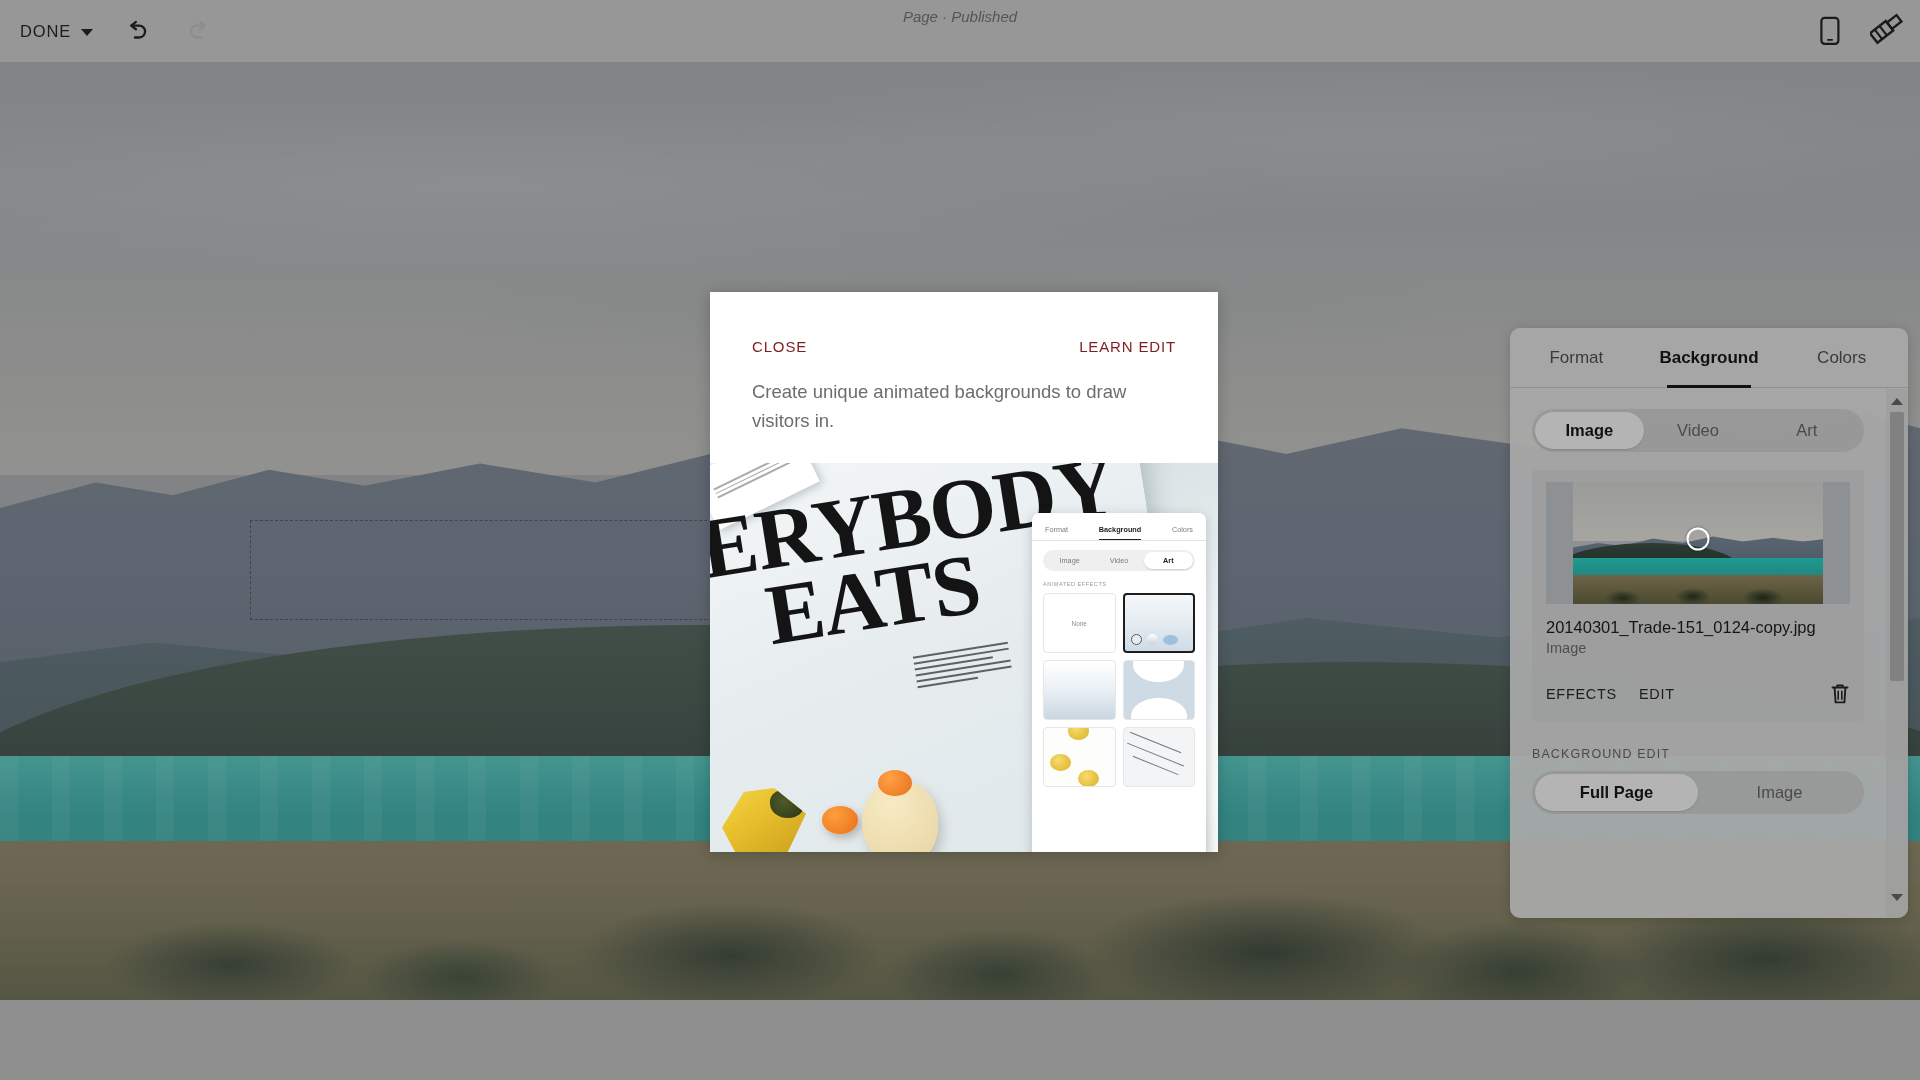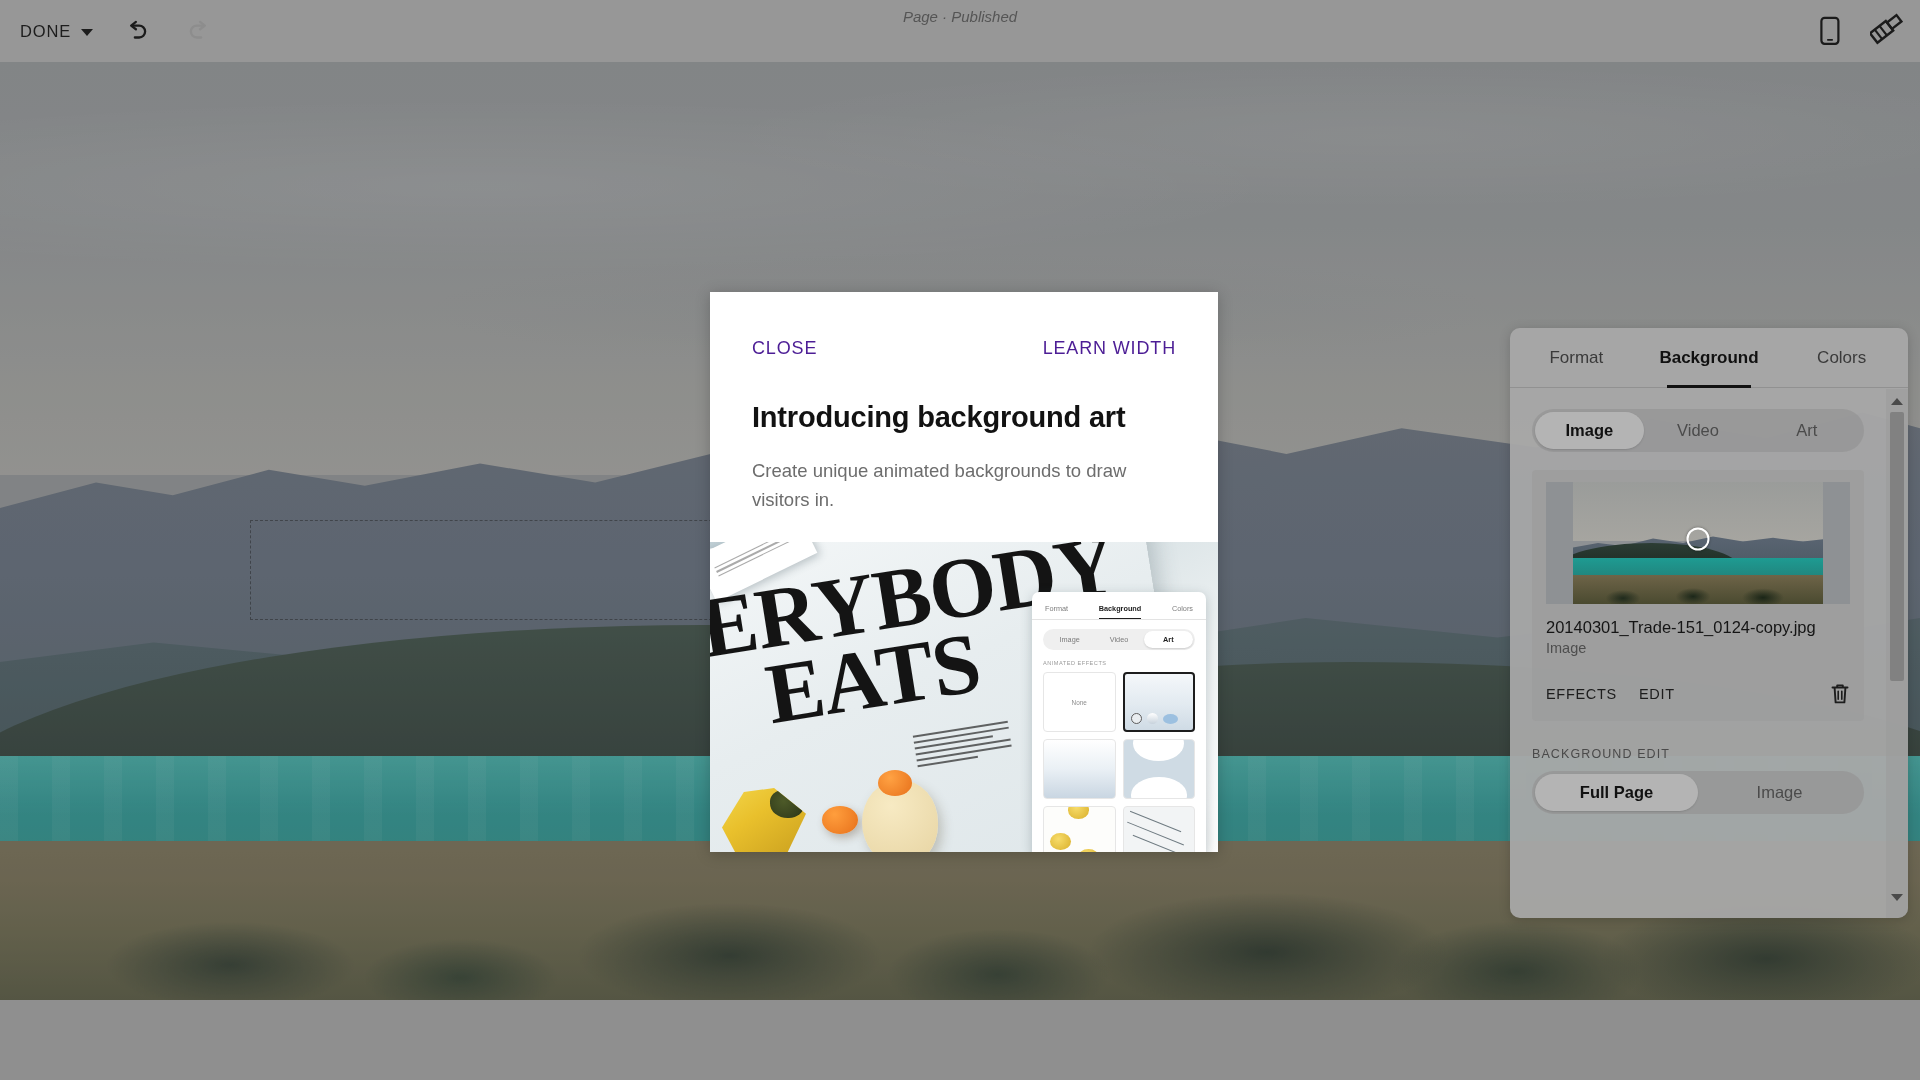--- a/index.html
+++ b/index.html
@@ -140,21 +140,21 @@
     box-shadow: 0 2px 14px rgba(0,0,0,.22);
     z-index: 40;
     overflow: hidden;
     display: flex; flex-direction: column;
   }
   .modal-actions {
     display: flex; justify-content: space-between; align-items: center;
     padding: 46px 42px 0 42px;
   }
   .modal-link {
-    font-size: 18px; letter-spacing: 0.85px; color: #4c1d95;
+    font-size: 15px; letter-spacing: 0.85px; color: #7f1d1d;
     cursor: pointer; font-weight: 400;
   }
   .modal-heading {
     font-size: 29px; font-weight: 700; color: #121212;
     padding: 42px 42px 0 42px; letter-spacing: -0.2px;
   }
   .modal-body {
     font-size: 18.5px; line-height: 29px; color: #6d6d6d;
     padding: 22px 60px 0 42px;
   }
@@ -423,23 +423,22 @@
     <div class="lake"></div>
     <div class="shore"></div>
     <div class="photo-dim"></div>
   </div>
   <div class="selection-box"></div>
 </div>
 
 <div class="modal">
   <div class="modal-actions">
     <div class="modal-link">CLOSE</div>
-    <div class="modal-link">LEARN WIDTH</div>
-  </div>
-  <div class="modal-heading">Introducing background art</div>
+    <div class="modal-link">LEARN EDIT</div>
+  </div>
   <div class="modal-body">Create unique animated backgrounds to draw visitors in.</div>
 
   <div class="modal-media">
     <div class="mag-bg"></div>
     <div class="mag-page"></div>
     <div class="mag-corner">
       <div class="lines">
         <i></i>
           <i></i>
           <i></i>

